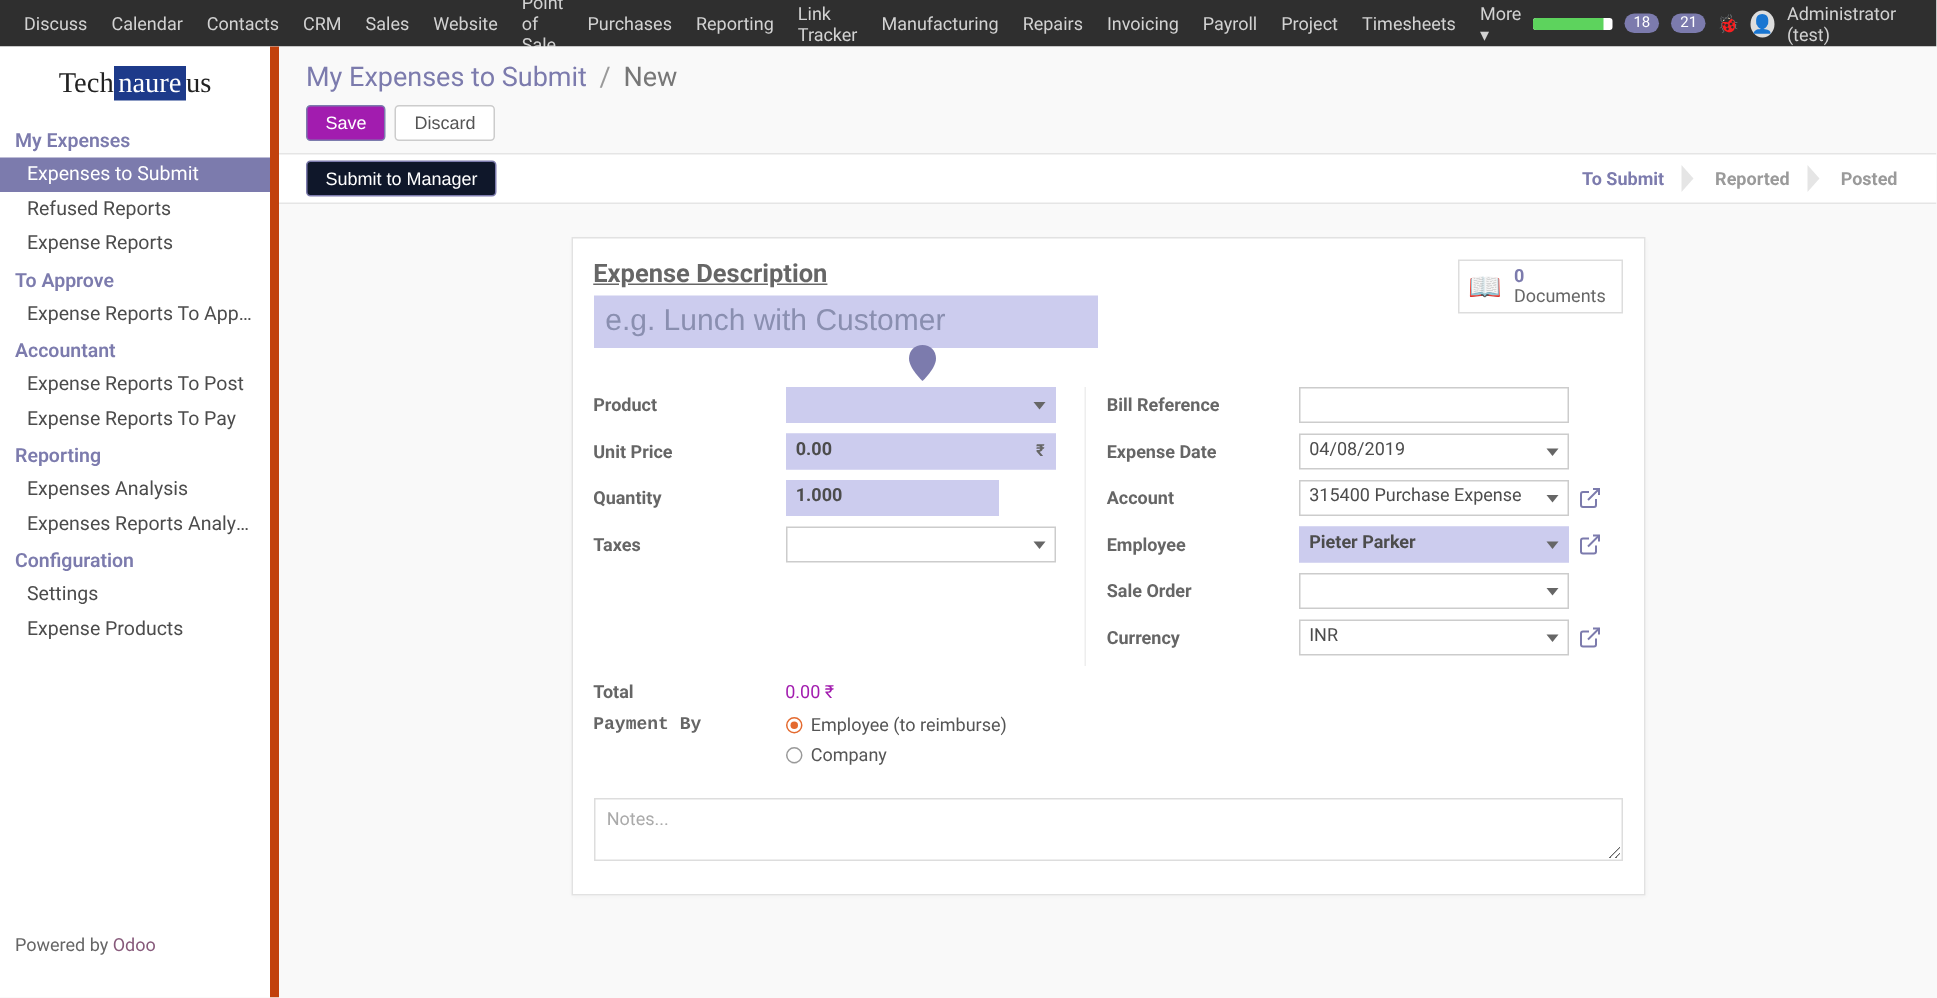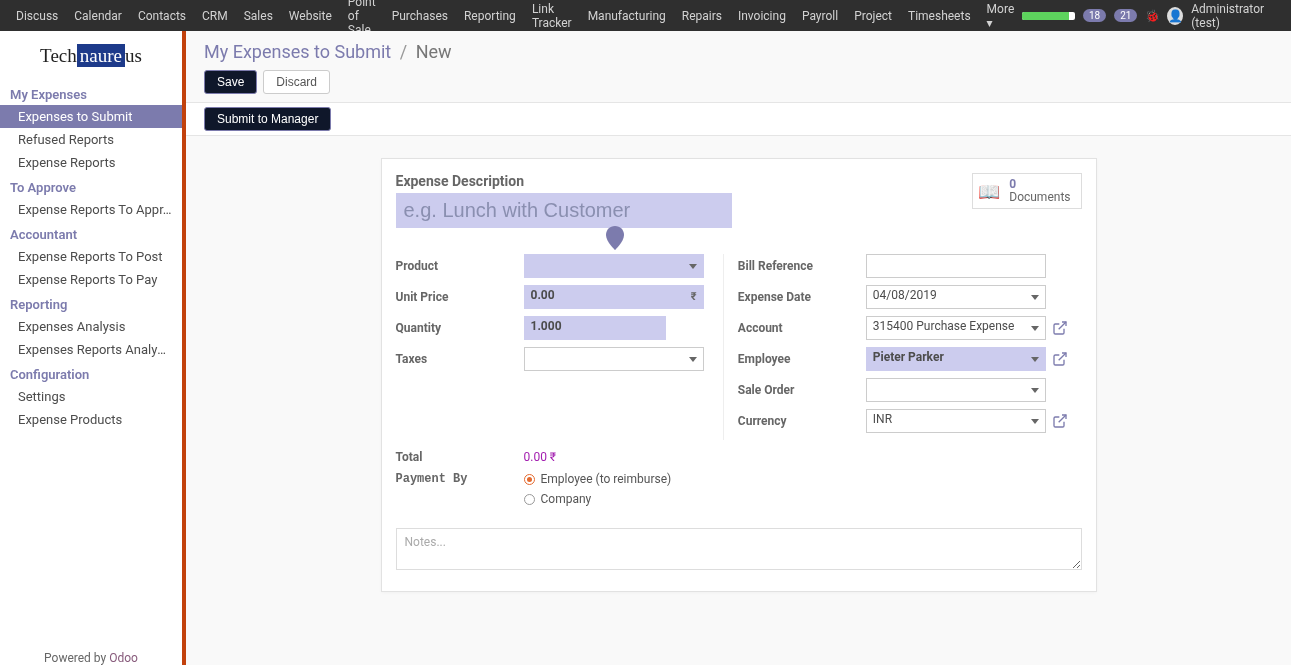--- a/index.html
+++ b/index.html
@@ -12,60 +12,60 @@
   .topnav .spacer { flex: 1; }
   .topnav .right { display: flex; align-items: center; gap: 8px; }
   .topnav .progress { width: 60px; height: 8px; background: #fff; border-radius: 2px; overflow: hidden; }
   .topnav .progress .bar { width: 88%; height: 100%; background: #5dd35d; }
   .topnav .badge { background: #7c7bad; border-radius: 8px; padding: 1px 6px; font-size: 10px; color: #fff; }
   .topnav .icon { width: 14px; height: 14px; display:inline-flex; align-items:center; justify-content:center; }
   .topnav .avatar { width: 18px; height: 18px; border-radius: 50%; background:#ddd; display:inline-flex; align-items:center; justify-content:center; }
   .layout { display: flex; min-height: calc(100vh - 31px); }
   
   
-  .sidebar { width: 186px; background: #fff; border-right: 4px solid #c2410c; display:flex; flex-direction:column; }
+  .sidebar { width: 186px; background: #fff; border-right: 6px solid #c2410c; display:flex; flex-direction:column; }
   .logo { padding: 14px 14px; text-align:center; }
   .logo-box { display:inline-block; }
   .logo-text { font-family: Georgia, serif; font-size: 19px; color:#222; }
   .logo-text .naure { background:#1d3a8a; color:#fff; padding: 1px 3px; }
   .nav-section { padding: 0 10px; }
   .nav-head { color: #7c7bad; font-weight: 600; font-size: 13px; padding: 6px 0 3px; cursor:pointer; }
   .nav-item { color: #4c4c4c; font-size: 13px; padding: 4px 0 4px 8px; cursor:pointer; white-space:nowrap; overflow:hidden; text-overflow:ellipsis; }
   .nav-item.active { background:#7c7bad; color:#fff; margin: 0 -10px; padding-left: 18px; }
-  .sidebar .foot { margin-top:auto; padding: 10px 10px 0; font-size:12px; color:#666; text-align:center; }
+  .sidebar .foot { margin-top:auto; padding: 10px 10px 28px; font-size:12px; color:#666; text-align:left; }
   .sidebar .foot a { color:#875a7b; text-decoration:none; }
   
   
   .main { flex:1; background:#f9f9f9; }
   .titlebar { padding: 10px 18px 8px; }
   .breadcrumb { font-size: 18px; color:#7c7bad; }
   .breadcrumb .sep { color:#999; padding: 0 4px; }
   .breadcrumb .cur { color:#777; }
   .actions { margin-top: 8px; display:flex; gap:6px; }
   .btn { font-size: 12px; padding: 4px 12px; border-radius: 3px; cursor:pointer; border:1px solid #ccc; background:#fff; color:#555; }
-  .btn.primary { background:#0f172a; border-color:#7c7bad; color:#fff; }
+  .btn.primary { background:#a21caf; border-color:#7c7bad; color:#fff; }
   .btn.highlight { background:#0f172a; border-color:#7c7bad; color:#fff; }
   
   .statusbar-row { position:relative; border-top:1px solid #e5e5e5; border-bottom:1px solid #e5e5e5; background:#fff; display:flex; align-items:center; padding: 4px 0 4px 18px; }
   .statusbar-row .left { }
   .statusbar { margin-left:auto; display:flex; align-items:center; padding-right: 12px; }
   .status-step { font-size:12px; color:#9a9a9a; position:relative; padding: 5px 14px 5px 20px; font-weight:bold; }
   .status-step.active { color:#7c7bad; }
   .status-step::after { content:""; position:absolute; right:-6px; top:3px; width:0; height:0; border-top:9px solid transparent; border-bottom:9px solid transparent; border-left:8px solid #e5e5e5; }
   .status-step:last-child::after { display:none; }
   
   .form-wrap { display:flex; justify-content:center; padding: 22px 0 40px; }
   .form-sheet { width: 716px; background:#fff; border:1px solid #e2e2e2; box-shadow: 0 1px 3px rgba(0,0,0,0.03); padding: 14px 14px 18px; position:relative; }
   
   .docs-btn { position:absolute; right:14px; top:14px; border:1px solid #ddd; background:#fff; padding:4px 10px 4px 6px; display:flex; align-items:center; gap:8px; cursor:pointer; }
   .docs-btn .docicon { font-size:18px; color:#7c7bad; }
   .docs-btn .docnum { color:#7c7bad; font-weight:bold; font-size:12px; line-height:1; }
   .docs-btn .doclbl { font-size:12px; color:#666; line-height:1.2; }
   
-  .section-label { font-weight:bold; color:#666; font-size:14px; margin-bottom:4px; }
+  .section-label { font-weight:bold; color:#666; font-size:17px; margin-bottom:4px;text-decoration:underline; }
   .big-input { width: 336px; background:#ccccee; border:none; font-size:20px; color:#8a8fb0; padding: 6px 8px; outline:none; }
   .big-input::placeholder { color:#8a8fb0; }
   
   .pin { width:18px; height:24px; margin: -2px 0 0 210px; position:relative; }
   .pin svg { width:18px; height:24px; fill:#7c7bad; }
   
   .cols { display:flex; gap:0; margin-top: 4px; }
   .col { flex:1; }
   .col.right { border-left:1px solid #eee; padding-left:14px; flex:1.05; }
   .frow { display:flex; align-items:center; margin-bottom:7px; min-height:24px; }
@@ -173,20 +173,25 @@
       <div class="actions">
         <button class="btn primary">Save</button>
         <button class="btn">Discard</button>
       </div>
     </div>
 
     <div class="statusbar-row">
       <div class="left">
         <button class="btn highlight">Submit to Manager</button>
       </div>
+      <div class="statusbar">
+        <div class="status-step active">To Submit</div>
+        <div class="status-step">Reported</div>
+        <div class="status-step">Posted</div>
+      </div>
     </div>
 
     <div class="form-wrap">
       <div class="form-sheet">
 
         <div class="docs-btn">
           <span class="docicon">📖</span>
           <div>
             <div class="docnum">0</div>
             <div class="doclbl">Documents</div>

